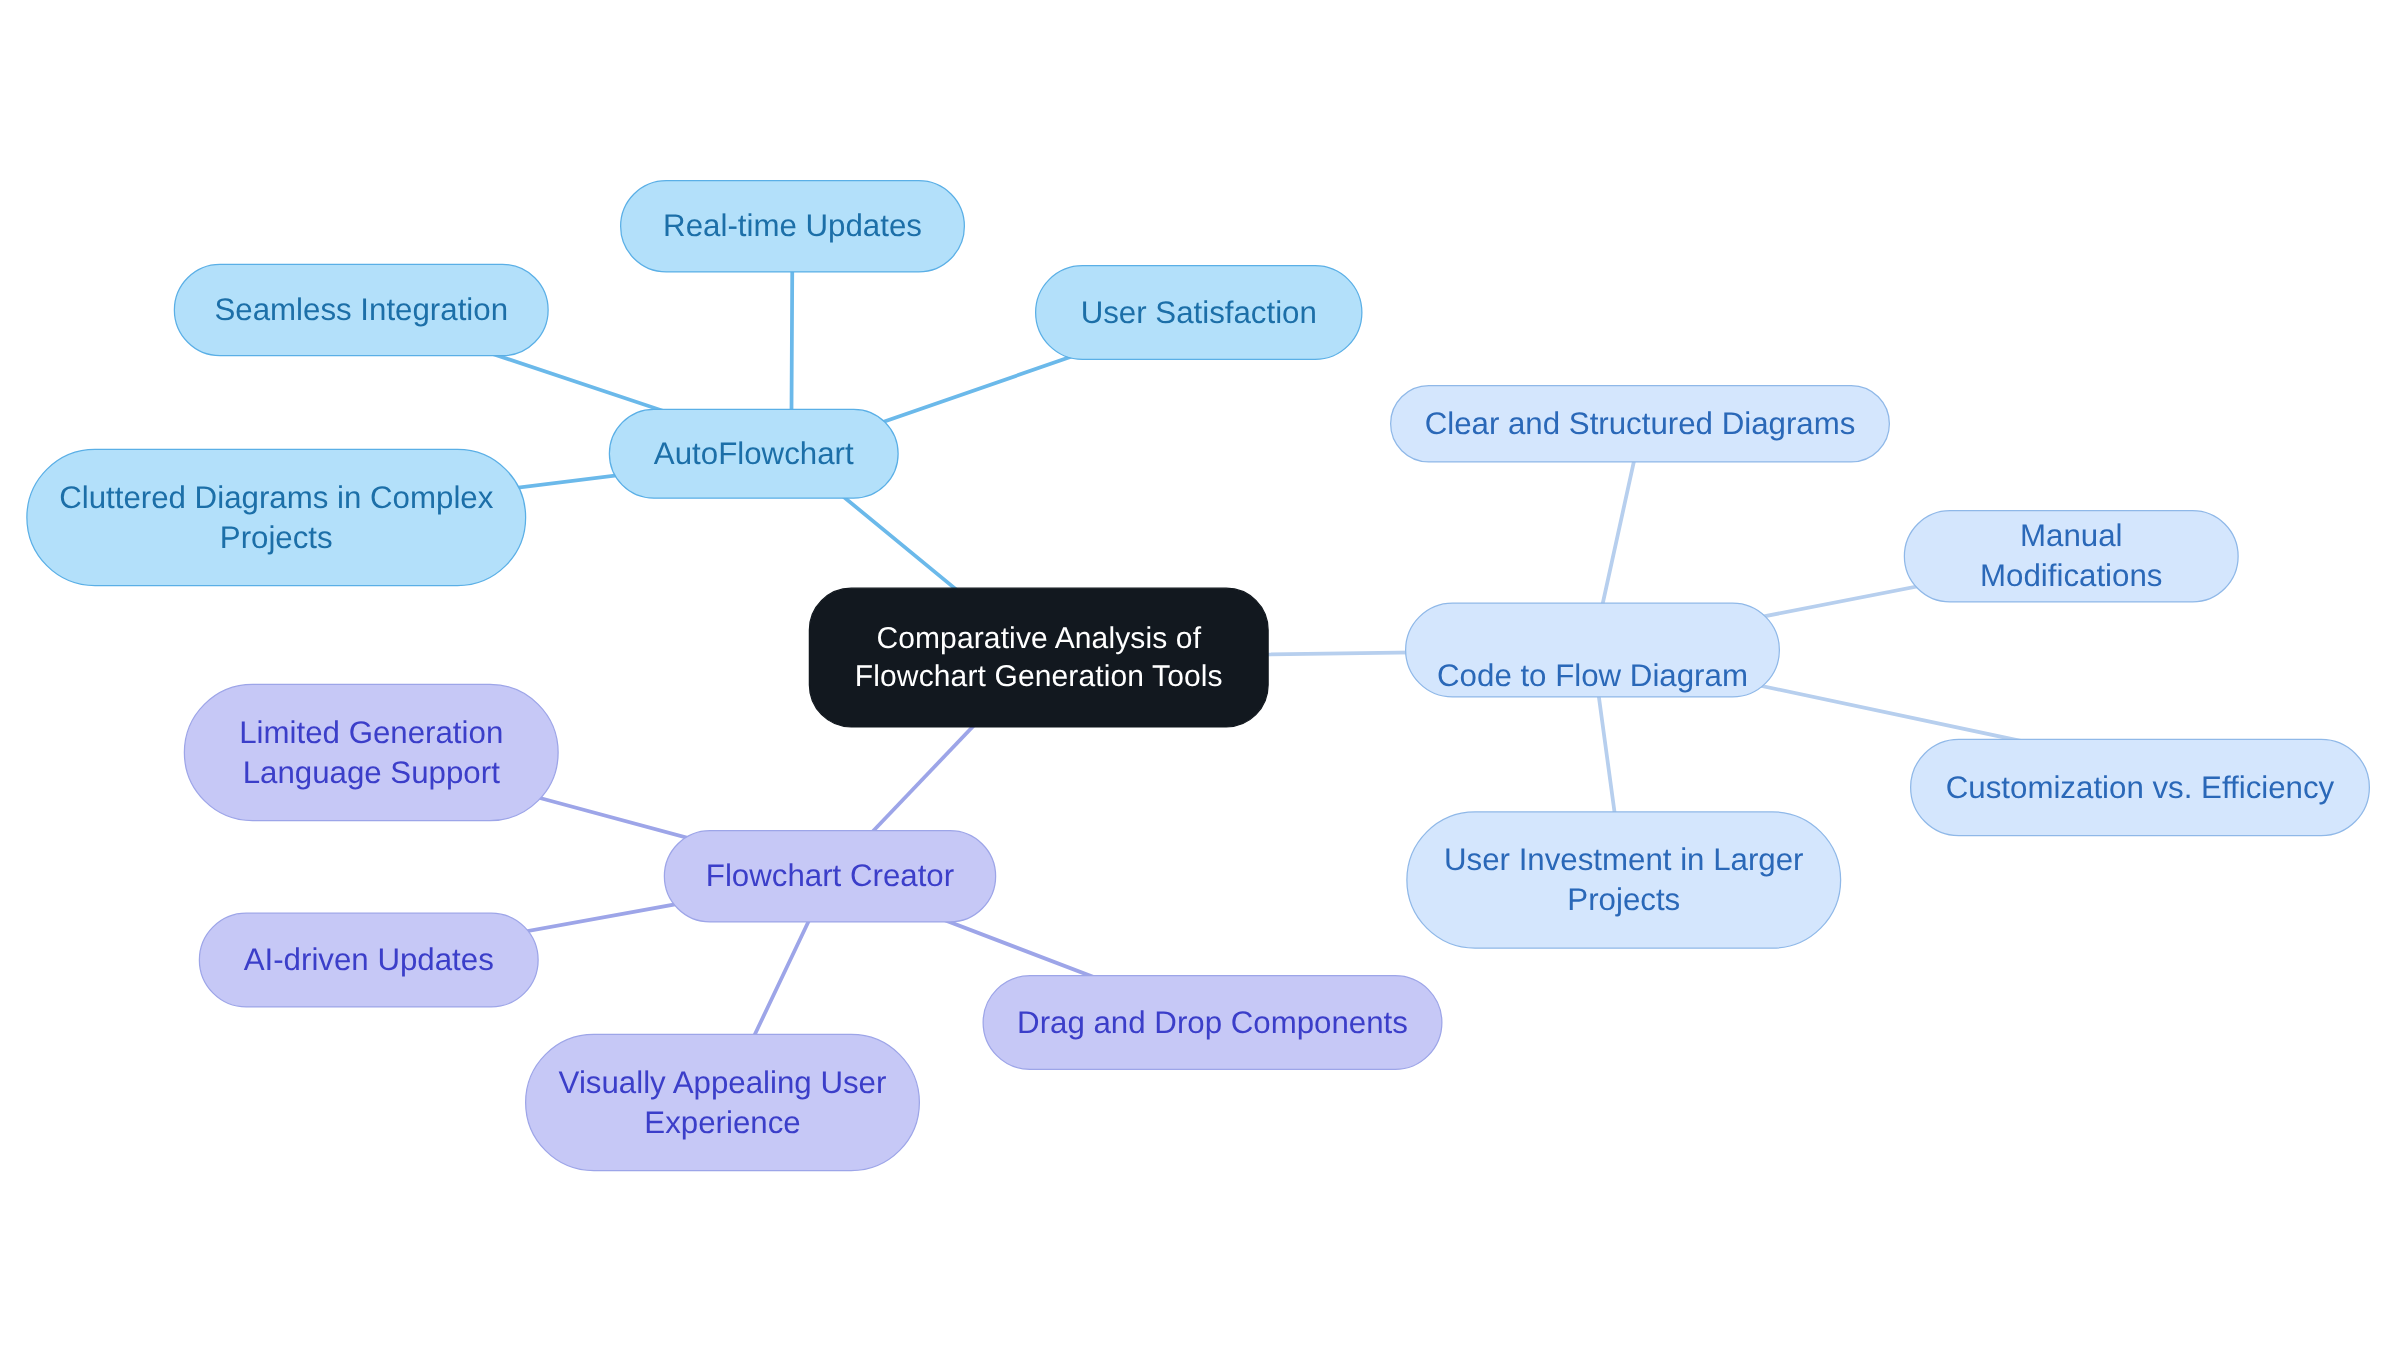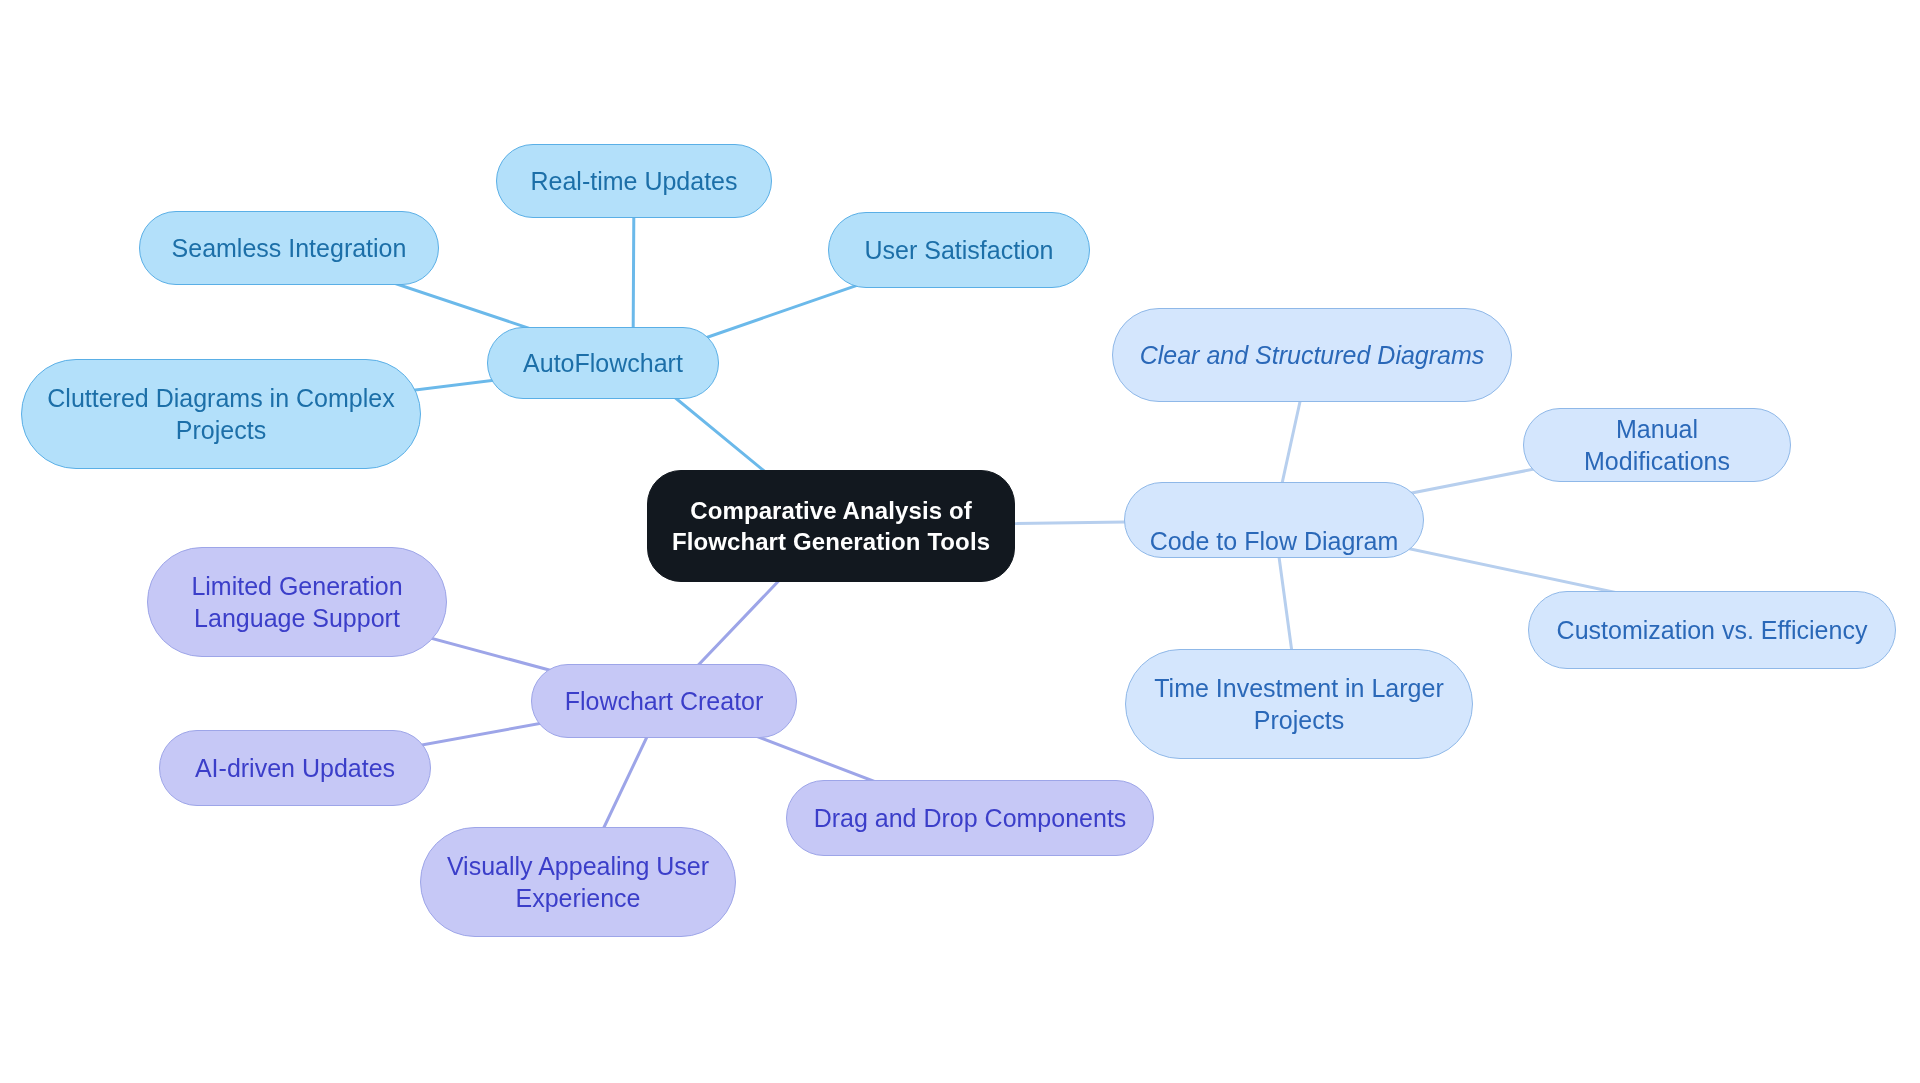--- a/index.html
+++ b/index.html
@@ -89,29 +89,29 @@
       <line x1="664" y1="701" x2="578" y2="882" stroke="#9da5e8" stroke-width="3" stroke-linecap="round"></line>
       <line x1="664" y1="701" x2="970" y2="818" stroke="#9da5e8" stroke-width="3" stroke-linecap="round"></line>
     </svg>
   <div id="node-layer">
       <div class="node sky" style="left: 496px; top: 144px; width: 276px; height: 74px;"><span>Real-time Updates</span></div>
       <div class="node sky" style="left: 139px; top: 211px; width: 300px; height: 74px;"><span>Seamless Integration</span></div>
       <div class="node sky" style="left: 828px; top: 212px; width: 262px; height: 76px;"><span>User Satisfaction</span></div>
       <div class="node sky" style="left: 21px; top: 359px; width: 400px; height: 110px;"><span>Cluttered Diagrams in Complex
 Projects</span></div>
       <div class="node sky" style="left: 487px; top: 327px; width: 232px; height: 72px;"><span>AutoFlowchart</span></div>
-      <div class="node pale" style="left: 1112px; top: 308px; width: 400px; height: 94px; font-style: italic;"><span>Clear and Structured Diagrams</span></div>
+      <div class="node pale" style="left: 1112px; top: 308px; width: 400px; height: 62px;"><span>Clear and Structured Diagrams</span></div>
       <div class="node pale" style="left: 1523px; top: 408px; width: 268px; height: 74px;"><span>Manual Modifications</span></div>
       <div class="node pale" style="left: 1528px; top: 591px; width: 368px; height: 78px;"><span>Customization vs. Efficiency</span></div>
-      <div class="node pale" style="left: 1125px; top: 649px; width: 348px; height: 110px;"><span>Time Investment in Larger
+      <div class="node pale" style="left: 1125px; top: 649px; width: 348px; height: 110px;"><span>User Investment in Larger
 Projects</span></div>
       <div class="node pale" style="left: 1124px; top: 482px; width: 300px; height: 76px; align-items: flex-end;"><span>Code to Flow Diagram</span></div>
       <div class="node peri" style="left: 147px; top: 547px; width: 300px; height: 110px;"><span>Limited Generation
 Language Support</span></div>
       <div class="node peri" style="left: 159px; top: 730px; width: 272px; height: 76px;"><span>AI-driven Updates</span></div>
       <div class="node peri" style="left: 420px; top: 827px; width: 316px; height: 110px;"><span>Visually Appealing User
 Experience</span></div>
       <div class="node peri" style="left: 786px; top: 780px; width: 368px; height: 76px;"><span>Drag and Drop Components</span></div>
       <div class="node peri" style="left: 531px; top: 664px; width: 266px; height: 74px;"><span>Flowchart Creator</span></div>
-      <div class="node root" style="left: 647px; top: 470px; width: 368px; height: 112px; font-weight: bold;"><span>Comparative Analysis of
+      <div class="node root" style="left: 647px; top: 470px; width: 368px; height: 112px;"><span>Comparative Analysis of
 Flowchart Generation Tools</span></div>
     </div>
 </div>
 
 </body></html>

